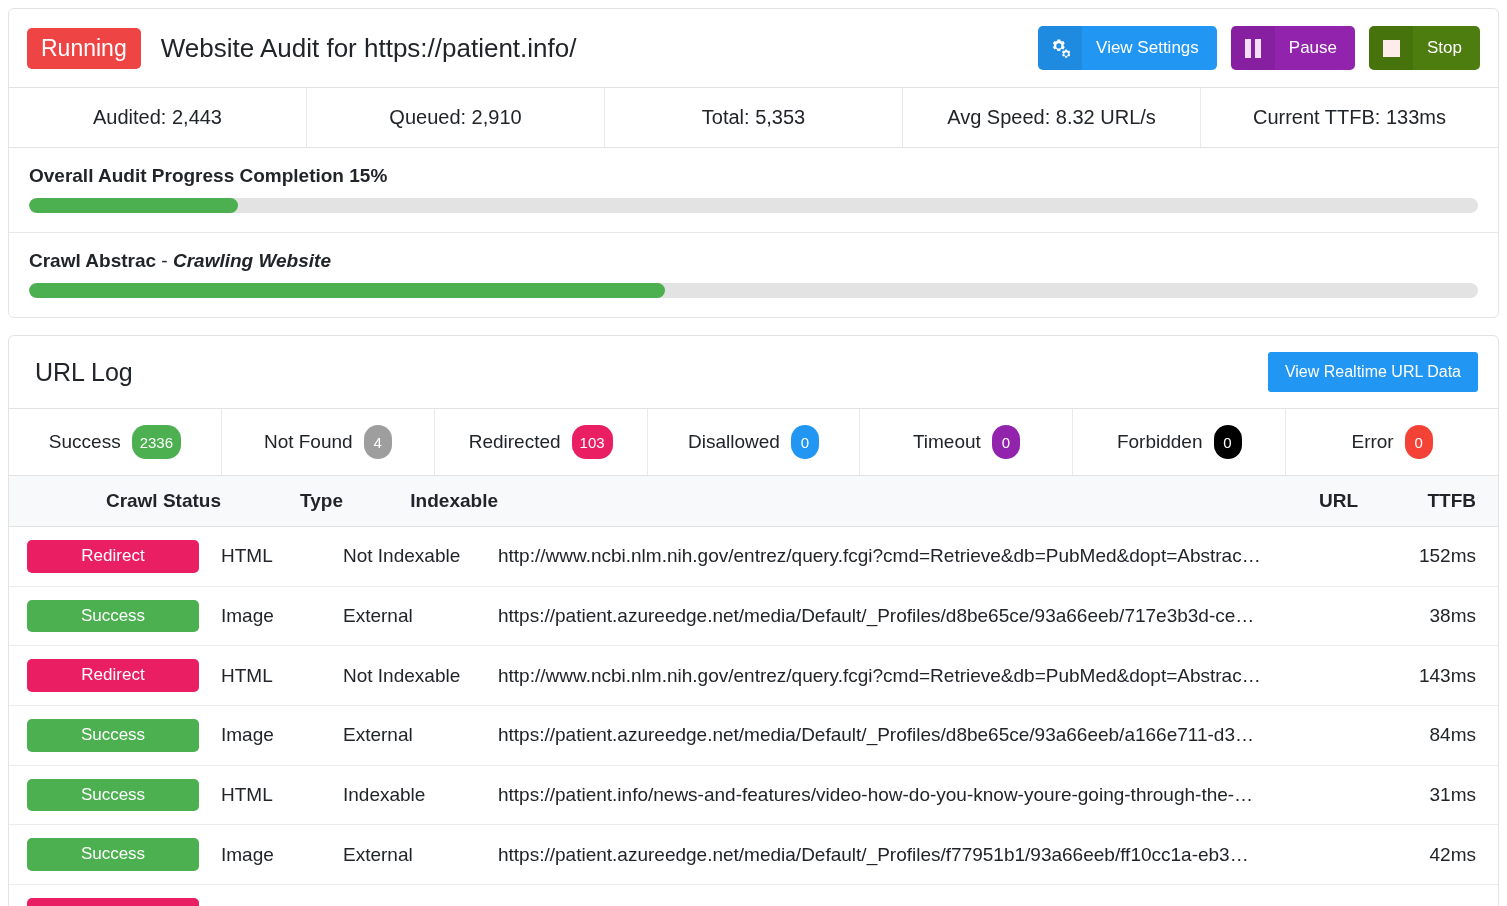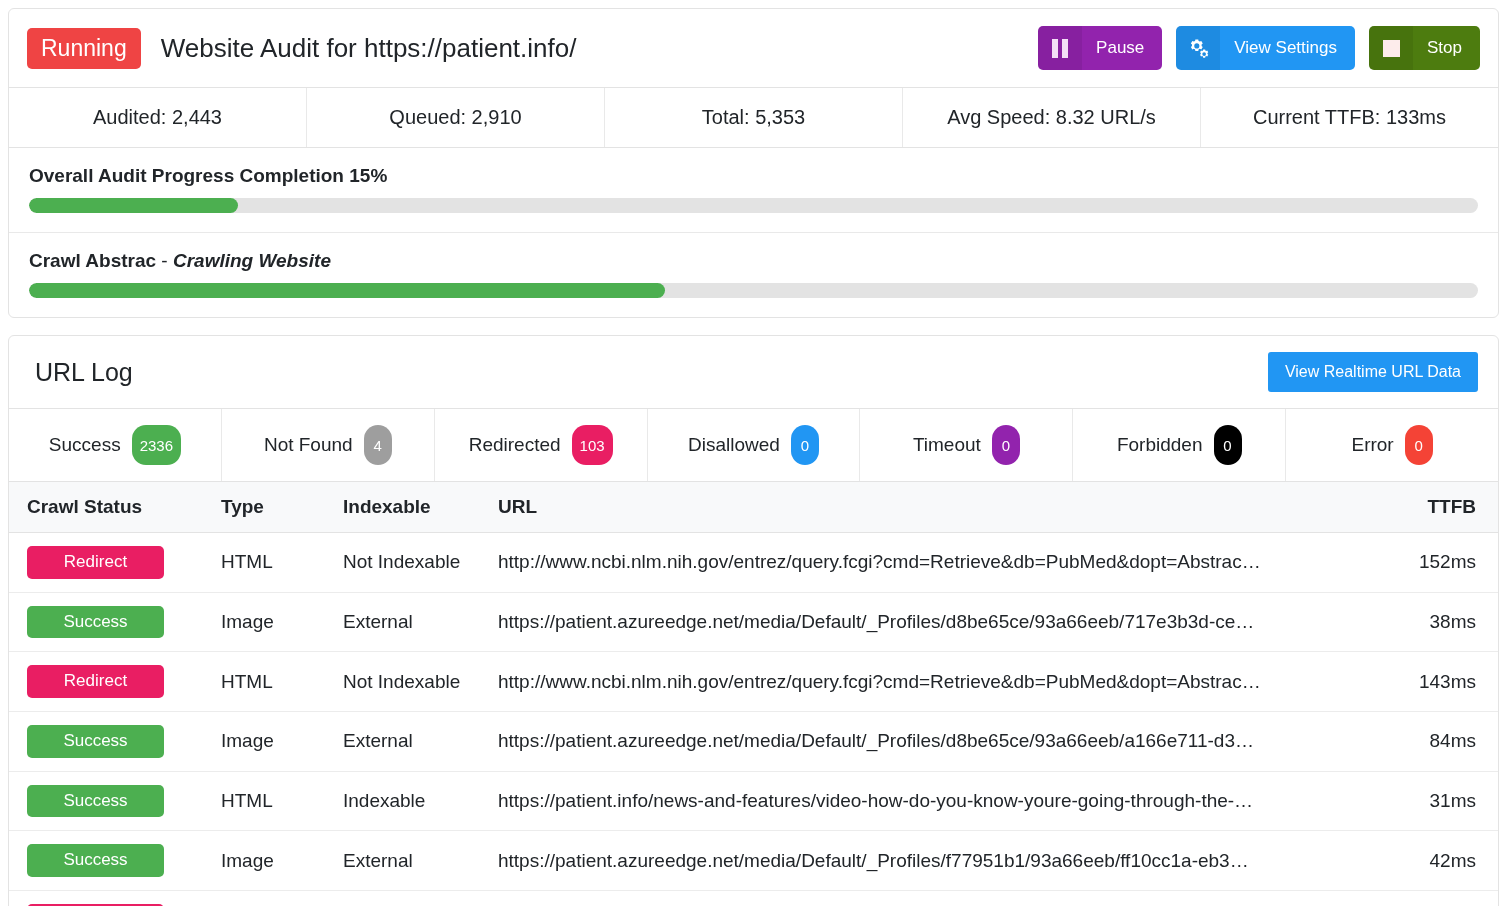--- a/index.html
+++ b/index.html
@@ -161,36 +161,36 @@
     font-size: 19px;
     color: #212529;
     white-space: nowrap;
   }
   .status-cell:last-child { border-right: none; }
   .pill {
     display: inline-flex;
     align-items: center;
     justify-content: center;
     min-width: 28px;
-    height: 40px;
+    height: 34px;
     padding: 0 8px;
     border-radius: 14px;
     color: #ffffff;
     font-size: 15px;
     line-height: 1;
   }
 
   
   table { width: 100%; border-collapse: collapse; table-layout: fixed; }
   thead th {
     background: #f8f9fa;
     font-size: 19px;
     font-weight: bold;
     color: #212529;
-    text-align: left;
+    text-align: right;
     padding: 14px 0 14px 0;
     border-bottom: 1px solid #e3e3e3;
   }
   thead th.right { text-align: right; }
   .c-status { width: 212px; padding-left: 18px !important; }
   .c-type   { width: 122px; }
   .c-index  { width: 155px; }
   .c-url    { width: auto; }
   .c-ttfb   { width: 140px; padding-right: 22px !important; }
 
@@ -201,60 +201,60 @@
     border-bottom: 1px solid #ececec;
     vertical-align: middle;
     white-space: nowrap;
     overflow: hidden;
     text-overflow: ellipsis;
   }
   tbody td.td-status { padding-left: 18px; }
   tbody td.td-ttfb { text-align: right; padding-right: 22px; }
   .crawl-badge {
     display: block;
-    width: 137px;
+    width: 172px;
     text-align: center;
     color: #ffffff;
     font-size: 17px;
     padding: 7px 0;
     border-radius: 5px;
     line-height: 1.1;
   }
 </style>
 </head>
 <body>
 
 <div class="page">
 
   <div class="card">
 
     <div class="audit-header">
       <span class="badge-running">Running</span>
       <h1 class="audit-title">Website Audit for https://patient.info/</h1>
 
       <div class="header-actions">
+
+        <button class="btn btn-settings">
+          <span class="ico">
+            <svg width="22" height="22" viewBox="0 0 24 24" fill="#ffffff" aria-hidden="true">
+              <path d="M9.1 2.6 8.8 4.3c-.5.2-1 .4-1.4.7l-1.6-.7-1.6 2.7 1.3 1.1c0 .3-.1.5-.1.8s0 .5.1.8l-1.3 1.1 1.6 2.7 1.6-.7c.4.3.9.5 1.4.7l.3 1.7h3.2l.3-1.7c.5-.2 1-.4 1.4-.7l1.6.7 1.6-2.7-1.3-1.1c0-.3.1-.5.1-.8s0-.5-.1-.8l1.3-1.1-1.6-2.7-1.6.7c-.4-.3-.9-.5-1.4-.7l-.3-1.7H9.1zm1.6 4.3a2.8 2.8 0 1 1 0 5.6 2.8 2.8 0 0 1 0-5.6z"></path>
+              <path d="M17.6 13.6l-.2 1.2c-.35.14-.67.3-.96.5l-1.12-.5-1.1 1.9.9.78c-.03.2-.05.37-.05.57s.02.37.05.57l-.9.78 1.1 1.9 1.12-.5c.29.2.61.36.96.5l.2 1.2h2.2l.2-1.2c.35-.14.67-.3.96-.5l1.12.5 1.1-1.9-.9-.78c.03-.2.05-.37.05-.57s-.02-.37-.05-.57l.9-.78-1.1-1.9-1.12.5c-.29-.2-.61-.36-.96-.5l-.2-1.2h-2.2zm1.1 3a2 2 0 1 1 0 4 2 2 0 0 1 0-4z"></path>
+            </svg>
+          </span>
+          <span class="lbl">View Settings</span>
+        </button>
 
         <button class="btn btn-pause">
           <span class="ico">
             <span class="pause-glyph">
                 <i></i>
                 <i></i>
               </span>
           </span>
           <span class="lbl">Pause</span>
-        </button>
-
-        <button class="btn btn-settings">
-          <span class="ico">
-            <svg width="22" height="22" viewBox="0 0 24 24" fill="#ffffff" aria-hidden="true">
-              <path d="M9.1 2.6 8.8 4.3c-.5.2-1 .4-1.4.7l-1.6-.7-1.6 2.7 1.3 1.1c0 .3-.1.5-.1.8s0 .5.1.8l-1.3 1.1 1.6 2.7 1.6-.7c.4.3.9.5 1.4.7l.3 1.7h3.2l.3-1.7c.5-.2 1-.4 1.4-.7l1.6.7 1.6-2.7-1.3-1.1c0-.3.1-.5.1-.8s0-.5-.1-.8l1.3-1.1-1.6-2.7-1.6.7c-.4-.3-.9-.5-1.4-.7l-.3-1.7H9.1zm1.6 4.3a2.8 2.8 0 1 1 0 5.6 2.8 2.8 0 0 1 0-5.6z"></path>
-              <path d="M17.6 13.6l-.2 1.2c-.35.14-.67.3-.96.5l-1.12-.5-1.1 1.9.9.78c-.03.2-.05.37-.05.57s.02.37.05.57l-.9.78 1.1 1.9 1.12-.5c.29.2.61.36.96.5l.2 1.2h2.2l.2-1.2c.35-.14.67-.3.96-.5l1.12.5 1.1-1.9-.9-.78c.03-.2.05-.37.05-.57s-.02-.37-.05-.57l.9-.78-1.1-1.9-1.12.5c-.29-.2-.61-.36-.96-.5l-.2-1.2h-2.2zm1.1 3a2 2 0 1 1 0 4 2 2 0 0 1 0-4z"></path>
-            </svg>
-          </span>
-          <span class="lbl">View Settings</span>
         </button>
 
         <button class="btn btn-stop">
           <span class="ico">
             <span class="stop-glyph"></span>
           </span>
           <span class="lbl">Stop</span>
         </button>
 
       </div>

